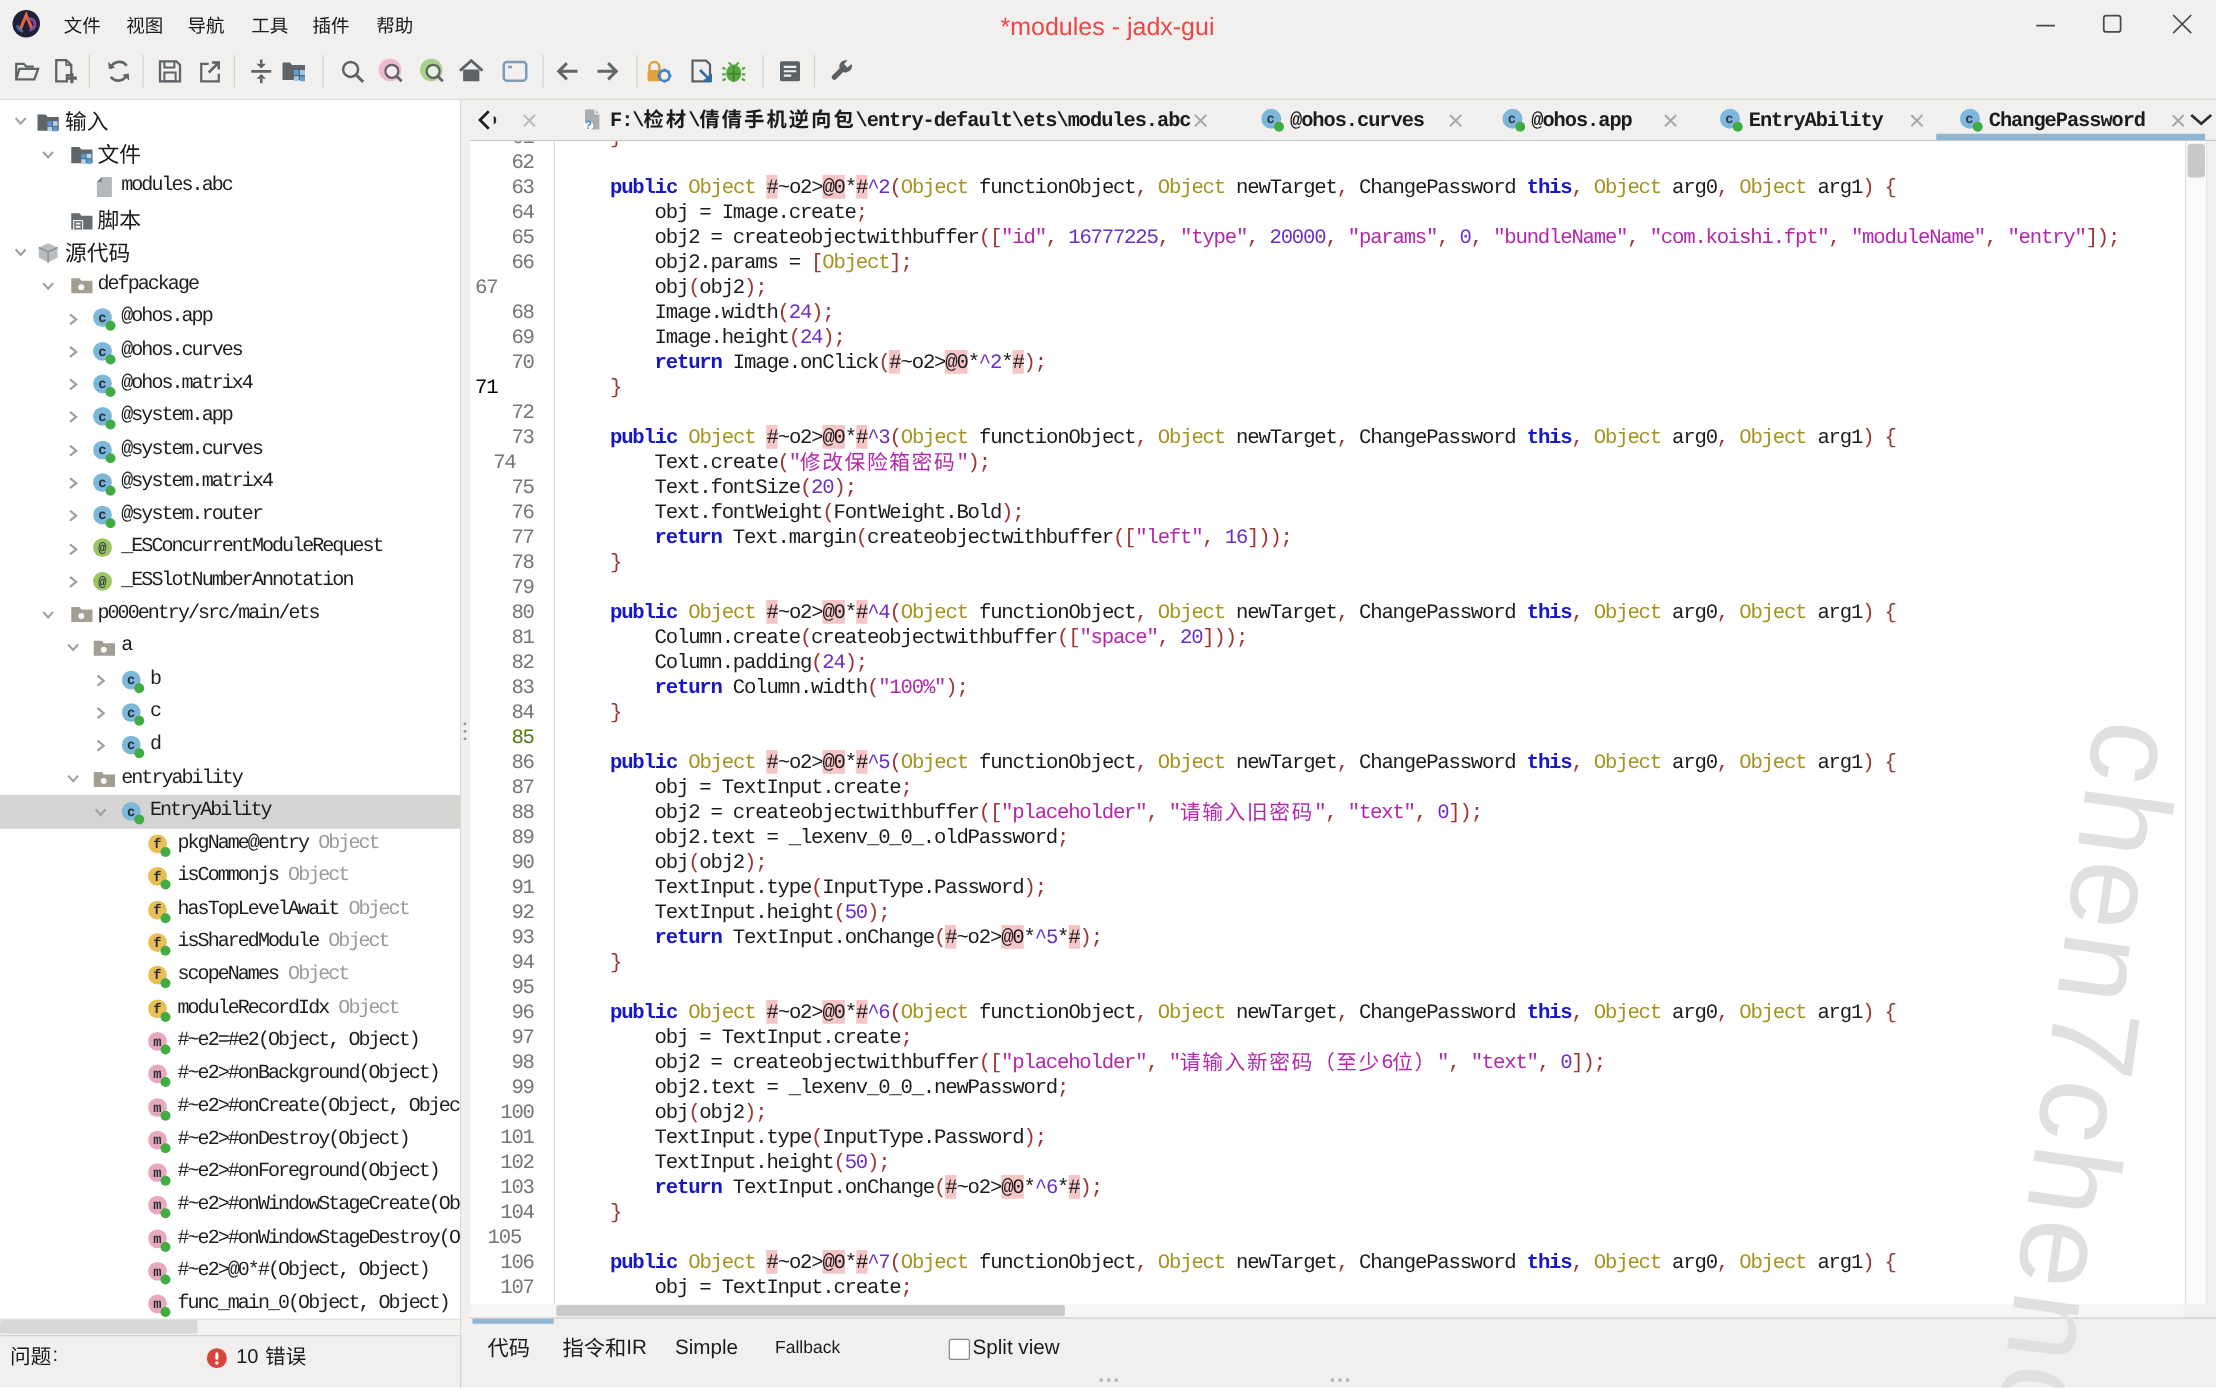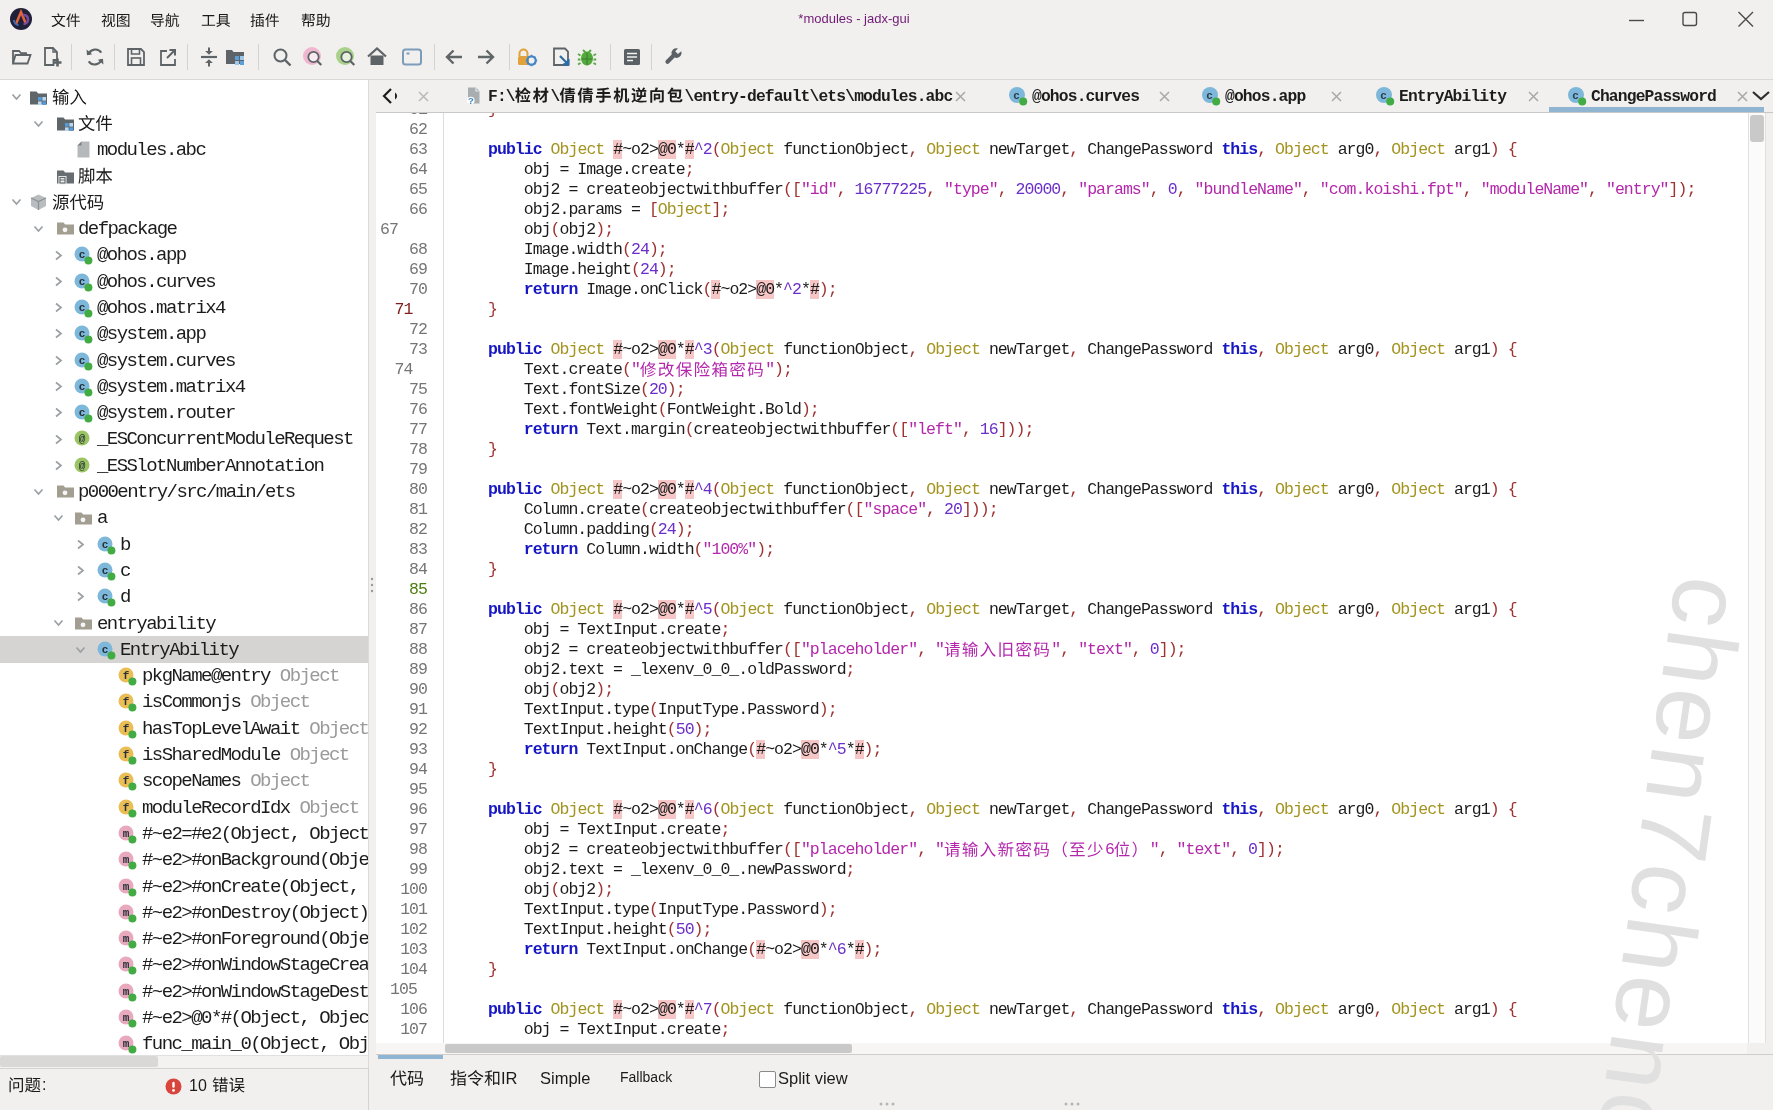--- a/index.html
+++ b/index.html
@@ -1,35 +1,35 @@
 <!DOCTYPE html>
 <html><head><meta charset="utf-8"><style>
 *{margin:0;padding:0;box-sizing:border-box}
 body{width:1773px;height:1110px;overflow:hidden;position:relative;background:#fff;font-family:"Liberation Sans",sans-serif}
 .abs{position:absolute}
 .mono{font-family:"Liberation Mono",monospace}
 .code{font-size:16.5px;letter-spacing:-0.96px}
-.tmono{font-size:19px;letter-spacing:-1.56px}
+.tmono{font-size:16px;letter-spacing:-1.56px}
 .tabt{font-size:16.3px;letter-spacing:-0.84px;font-weight:bold}
 .kw{color:#1717c4;font-weight:bold}
 .obj{color:#a3931f}
 .str{color:#b327ab}
 .num{color:#6b2fc9}
 .sep{color:#9e3331}
 .pk{background:#f6c6c6}
 .cl{color:#1b1b1b}
 </style></head><body>
 <div class="abs" style="left:0;top:0;width:1773px;height:80px;background:#f1f0ee"></div>
 <svg style="position:absolute;left:9.0px;top:7.0px" width="24" height="24" viewBox="0 0 24 24">
     <circle cx="12" cy="12" r="11" fill="#20203a"></circle>
     <path d="M7 17L12 5l5 12" fill="none" stroke="#e0643c" stroke-width="2.5"></path>
     <path d="M14 8c3.5 0 5 2 5 4.5S17 17 14.5 17" fill="none" stroke="#7a4a9e" stroke-width="2.5"></path>
     <path d="M5 13c0 3 2 5 4.5 5" fill="none" stroke="#3c6eb4" stroke-width="2"></path>
   </svg>
-<div class="abs" style="left:668px;top:11px;width:372px;text-align:center;font-size:13px;color:#701a75">*modules - jadx-gui</div>
+<div class="abs" style="left:700px;top:11px;width:372px;text-align:center;font-size:20px;color:#ef4444">*modules - jadx-gui</div>
 <svg style="position:absolute;left:1627.0px;top:12.0px" width="20" height="16" viewBox="0 0 20 16">
     <path d="M2 8.5h15" stroke="#4a4a4a" stroke-width="1.4"></path>
   </svg>
 <svg style="position:absolute;left:1680.0px;top:10.0px" width="20" height="18" viewBox="0 0 20 18">
     <rect x="3" y="2.5" width="13.5" height="13" rx="2" fill="none" stroke="#4a4a4a" stroke-width="1.4"></rect>
   </svg>
 <svg style="position:absolute;left:1736.0px;top:10.0px" width="20" height="18" viewBox="0 0 20 18">
     <path d="M2.5 2L17 16.5M17 2L2.5 16.5" stroke="#4a4a4a" stroke-width="1.4"></path>
   </svg>
 <svg style="position:absolute;left:11.0px;top:46.0px" width="22" height="22" viewBox="0 0 22 22">
@@ -494,21 +494,21 @@
     <div class="abs mono code" style="left:4px;top:87.3px;width:47px;height:20px;line-height:20px;text-align:right;color:#757575">66</div>
     <div class="abs mono cl code" style="left:147.7px;top:87.3px;height:20px;line-height:20px;white-space:pre"><span>obj2.params = </span><span class="sep">[</span><span class="obj">Object</span><span class="sep">];</span></div>
     <div class="abs mono code" style="left:4px;top:107.3px;width:47px;height:20px;line-height:20px;text-align:left;color:#757575">67</div>
     <div class="abs mono cl code" style="left:147.7px;top:107.3px;height:20px;line-height:20px;white-space:pre"><span>obj</span><span class="sep">(</span><span>obj2</span><span class="sep">);</span></div>
     <div class="abs mono code" style="left:4px;top:127.3px;width:47px;height:20px;line-height:20px;text-align:right;color:#757575">68</div>
     <div class="abs mono cl code" style="left:147.7px;top:127.3px;height:20px;line-height:20px;white-space:pre"><span>Image.width</span><span class="sep">(</span><span class="num">24</span><span class="sep">);</span></div>
     <div class="abs mono code" style="left:4px;top:147.3px;width:47px;height:20px;line-height:20px;text-align:right;color:#757575">69</div>
     <div class="abs mono cl code" style="left:147.7px;top:147.3px;height:20px;line-height:20px;white-space:pre"><span>Image.height</span><span class="sep">(</span><span class="num">24</span><span class="sep">);</span></div>
     <div class="abs mono code" style="left:4px;top:167.3px;width:47px;height:20px;line-height:20px;text-align:right;color:#757575">70</div>
     <div class="abs mono cl code" style="left:147.7px;top:167.3px;height:20px;line-height:20px;white-space:pre"><span class="kw">return</span><span> Image.onClick</span><span class="sep">(</span><span class="pk">#</span><span>~o2&gt;</span><span class="pk">@0</span><span>*</span><span class="num">^2</span><span>*</span><span class="pk">#</span><span class="sep">);</span></div>
-    <div class="abs mono code" style="left:4px;top:187.3px;width:47px;height:20px;line-height:20px;text-align:center;color:#7f1d1d">71</div>
+    <div class="abs mono code" style="left:4px;top:187.3px;width:47px;height:20px;line-height:20px;text-align:left;color:#000000">71</div>
     <div class="abs mono cl code" style="left:112.0px;top:187.3px;height:20px;line-height:20px;white-space:pre"><span class="sep">}</span></div>
     <div class="abs mono code" style="left:4px;top:207.3px;width:47px;height:20px;line-height:20px;text-align:right;color:#757575">72</div>
     <div class="abs mono code" style="left:4px;top:227.3px;width:47px;height:20px;line-height:20px;text-align:right;color:#757575">73</div>
     <div class="abs mono cl code" style="left:112.0px;top:227.3px;height:20px;line-height:20px;white-space:pre"><span class="kw">public</span><span> </span><span class="obj">Object</span><span> </span><span class="pk">#</span><span>~o2&gt;</span><span class="pk">@0</span><span>*</span><span class="pk">#</span><span class="num">^3</span><span class="sep">(</span><span class="obj">Object</span><span> functionObject</span><span class="sep">,</span><span> </span><span class="obj">Object</span><span> newTarget</span><span class="sep">,</span><span> ChangePassword </span><span class="kw">this</span><span class="sep">,</span><span> </span><span class="obj">Object</span><span> arg0</span><span class="sep">,</span><span> </span><span class="obj">Object</span><span> arg1</span><span class="sep">)</span><span> </span><span class="sep">{</span></div>
     <div class="abs mono code" style="left:4px;top:247.3px;width:47px;height:20px;line-height:20px;text-align:center;color:#757575">74</div>
     <div class="abs mono cl code" style="left:147.7px;top:247.3px;height:20px;line-height:20px;white-space:pre"><span>Text.create</span><span class="sep">(</span><span class="str">"</span><span class="str">              </span><span class="str">"</span><span class="sep">);</span></div>
     <div class="abs mono code" style="left:4px;top:267.3px;width:47px;height:20px;line-height:20px;text-align:right;color:#757575">75</div>
     <div class="abs mono cl code" style="left:147.7px;top:267.3px;height:20px;line-height:20px;white-space:pre"><span>Text.fontSize</span><span class="sep">(</span><span class="num">20</span><span class="sep">);</span></div>
     <div class="abs mono code" style="left:4px;top:287.3px;width:47px;height:20px;line-height:20px;text-align:right;color:#757575">76</div>
     <div class="abs mono cl code" style="left:147.7px;top:287.3px;height:20px;line-height:20px;white-space:pre"><span>Text.fontWeight</span><span class="sep">(</span><span>FontWeight.Bold</span><span class="sep">);</span></div>

